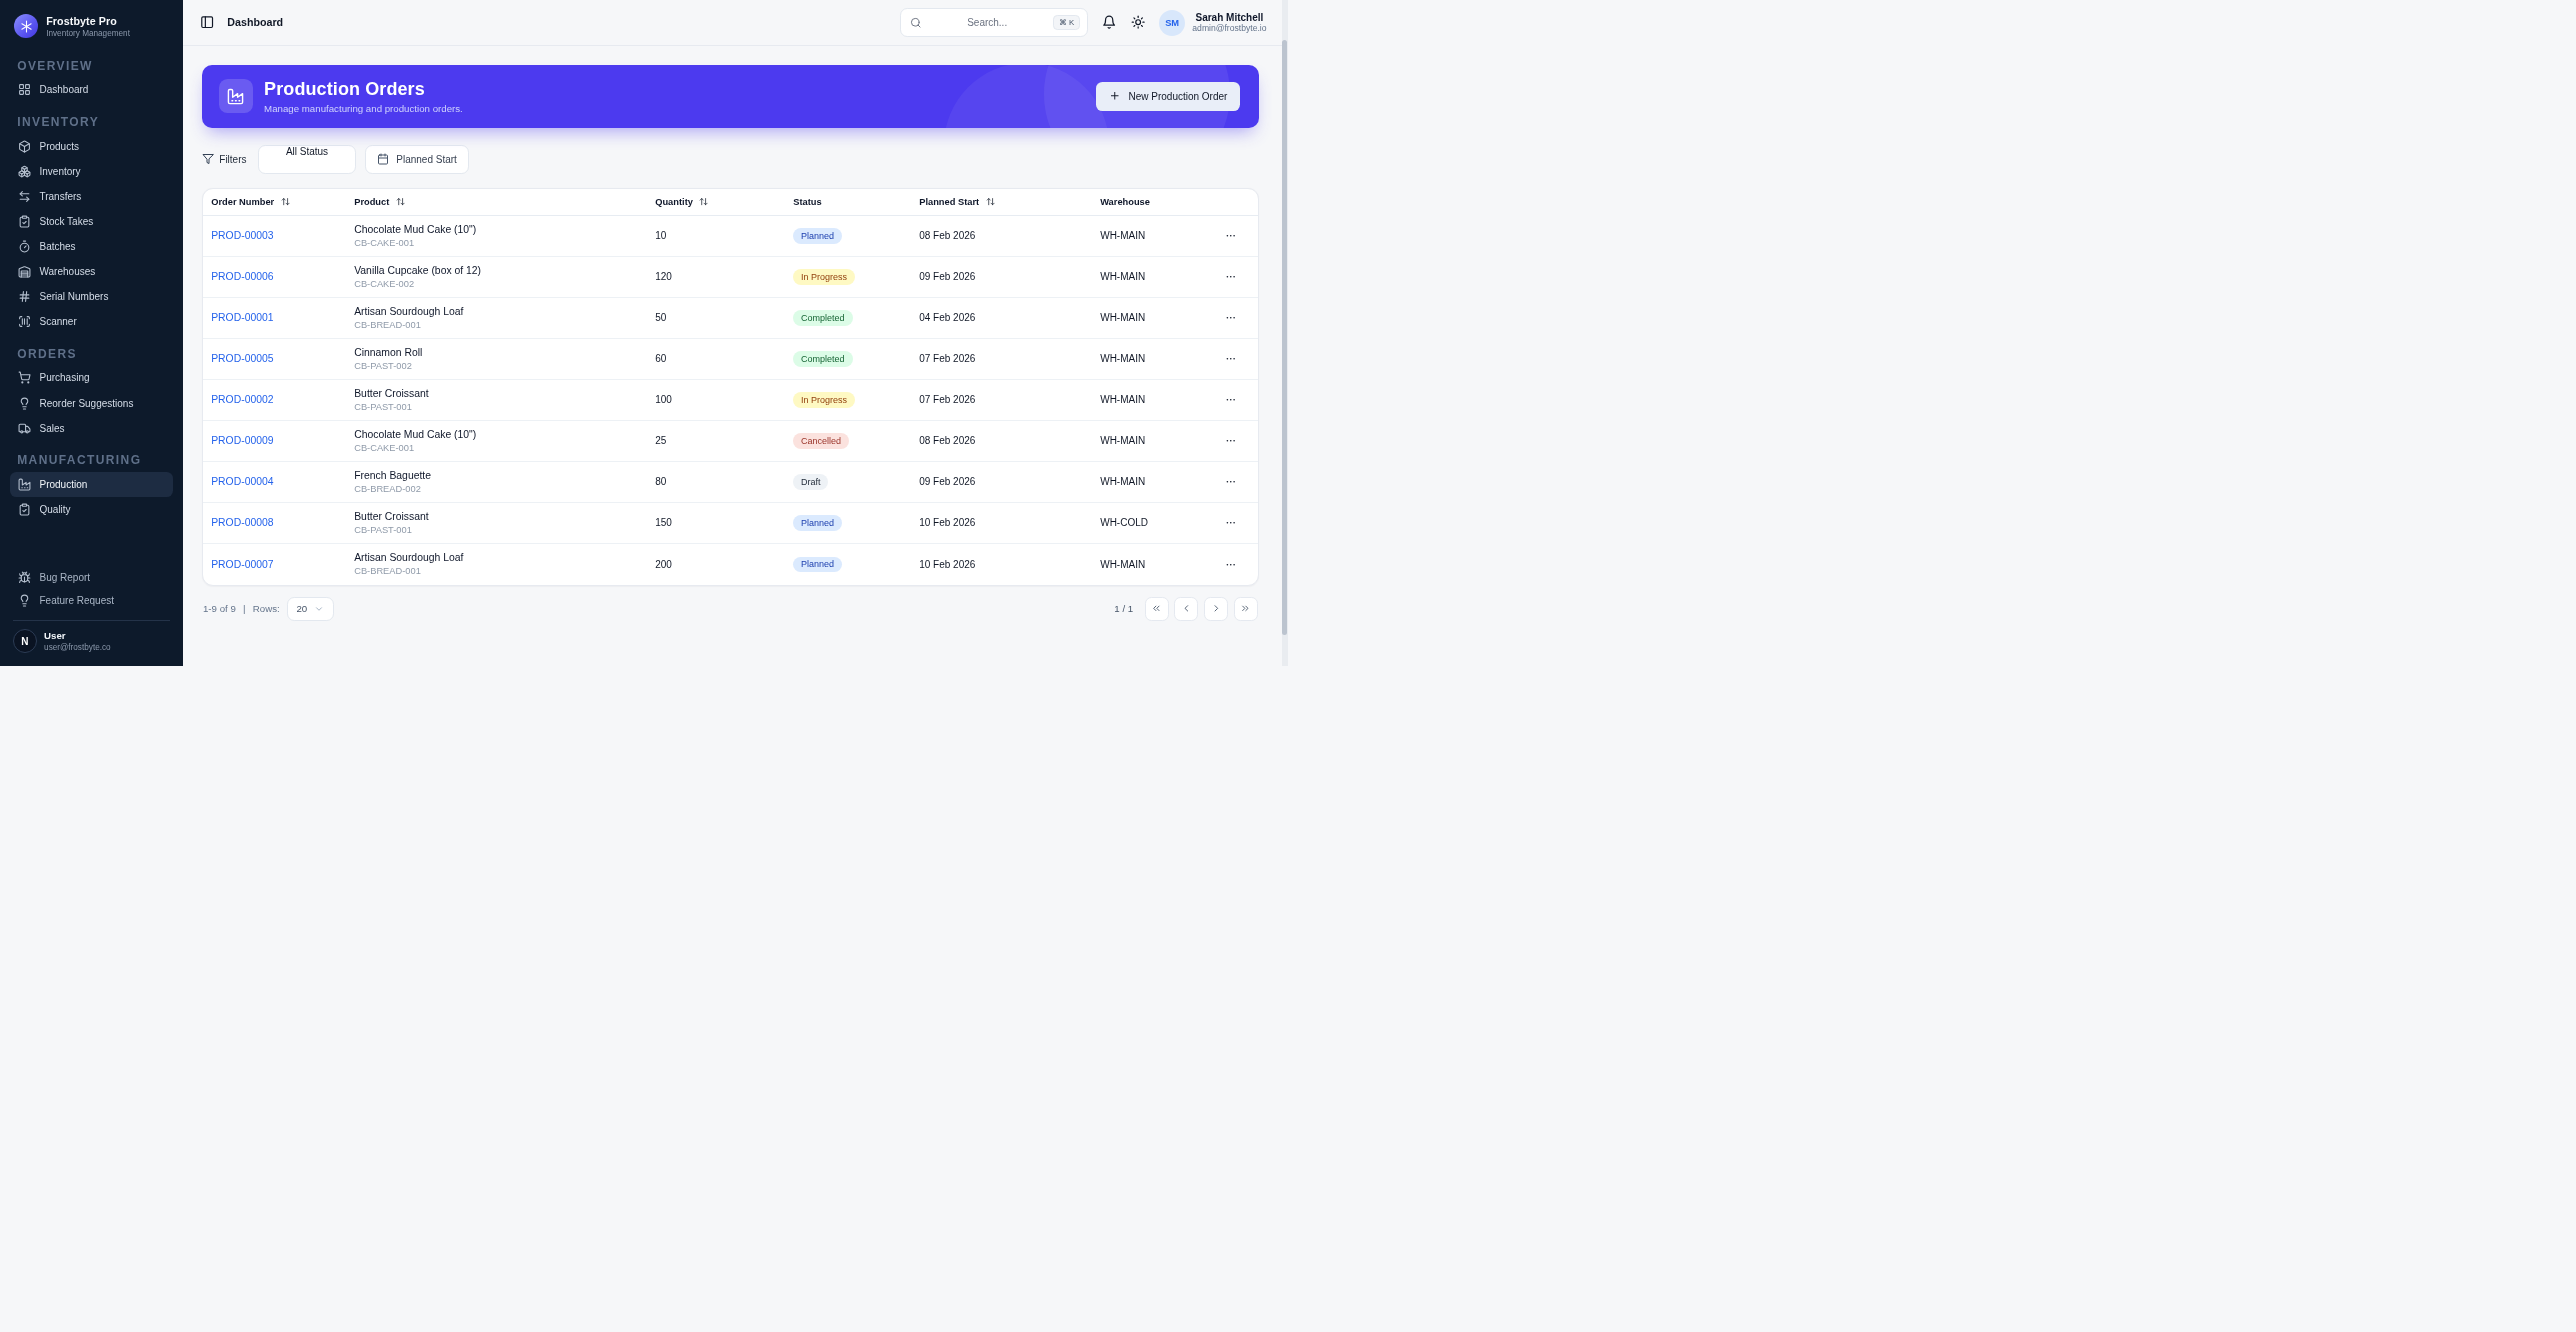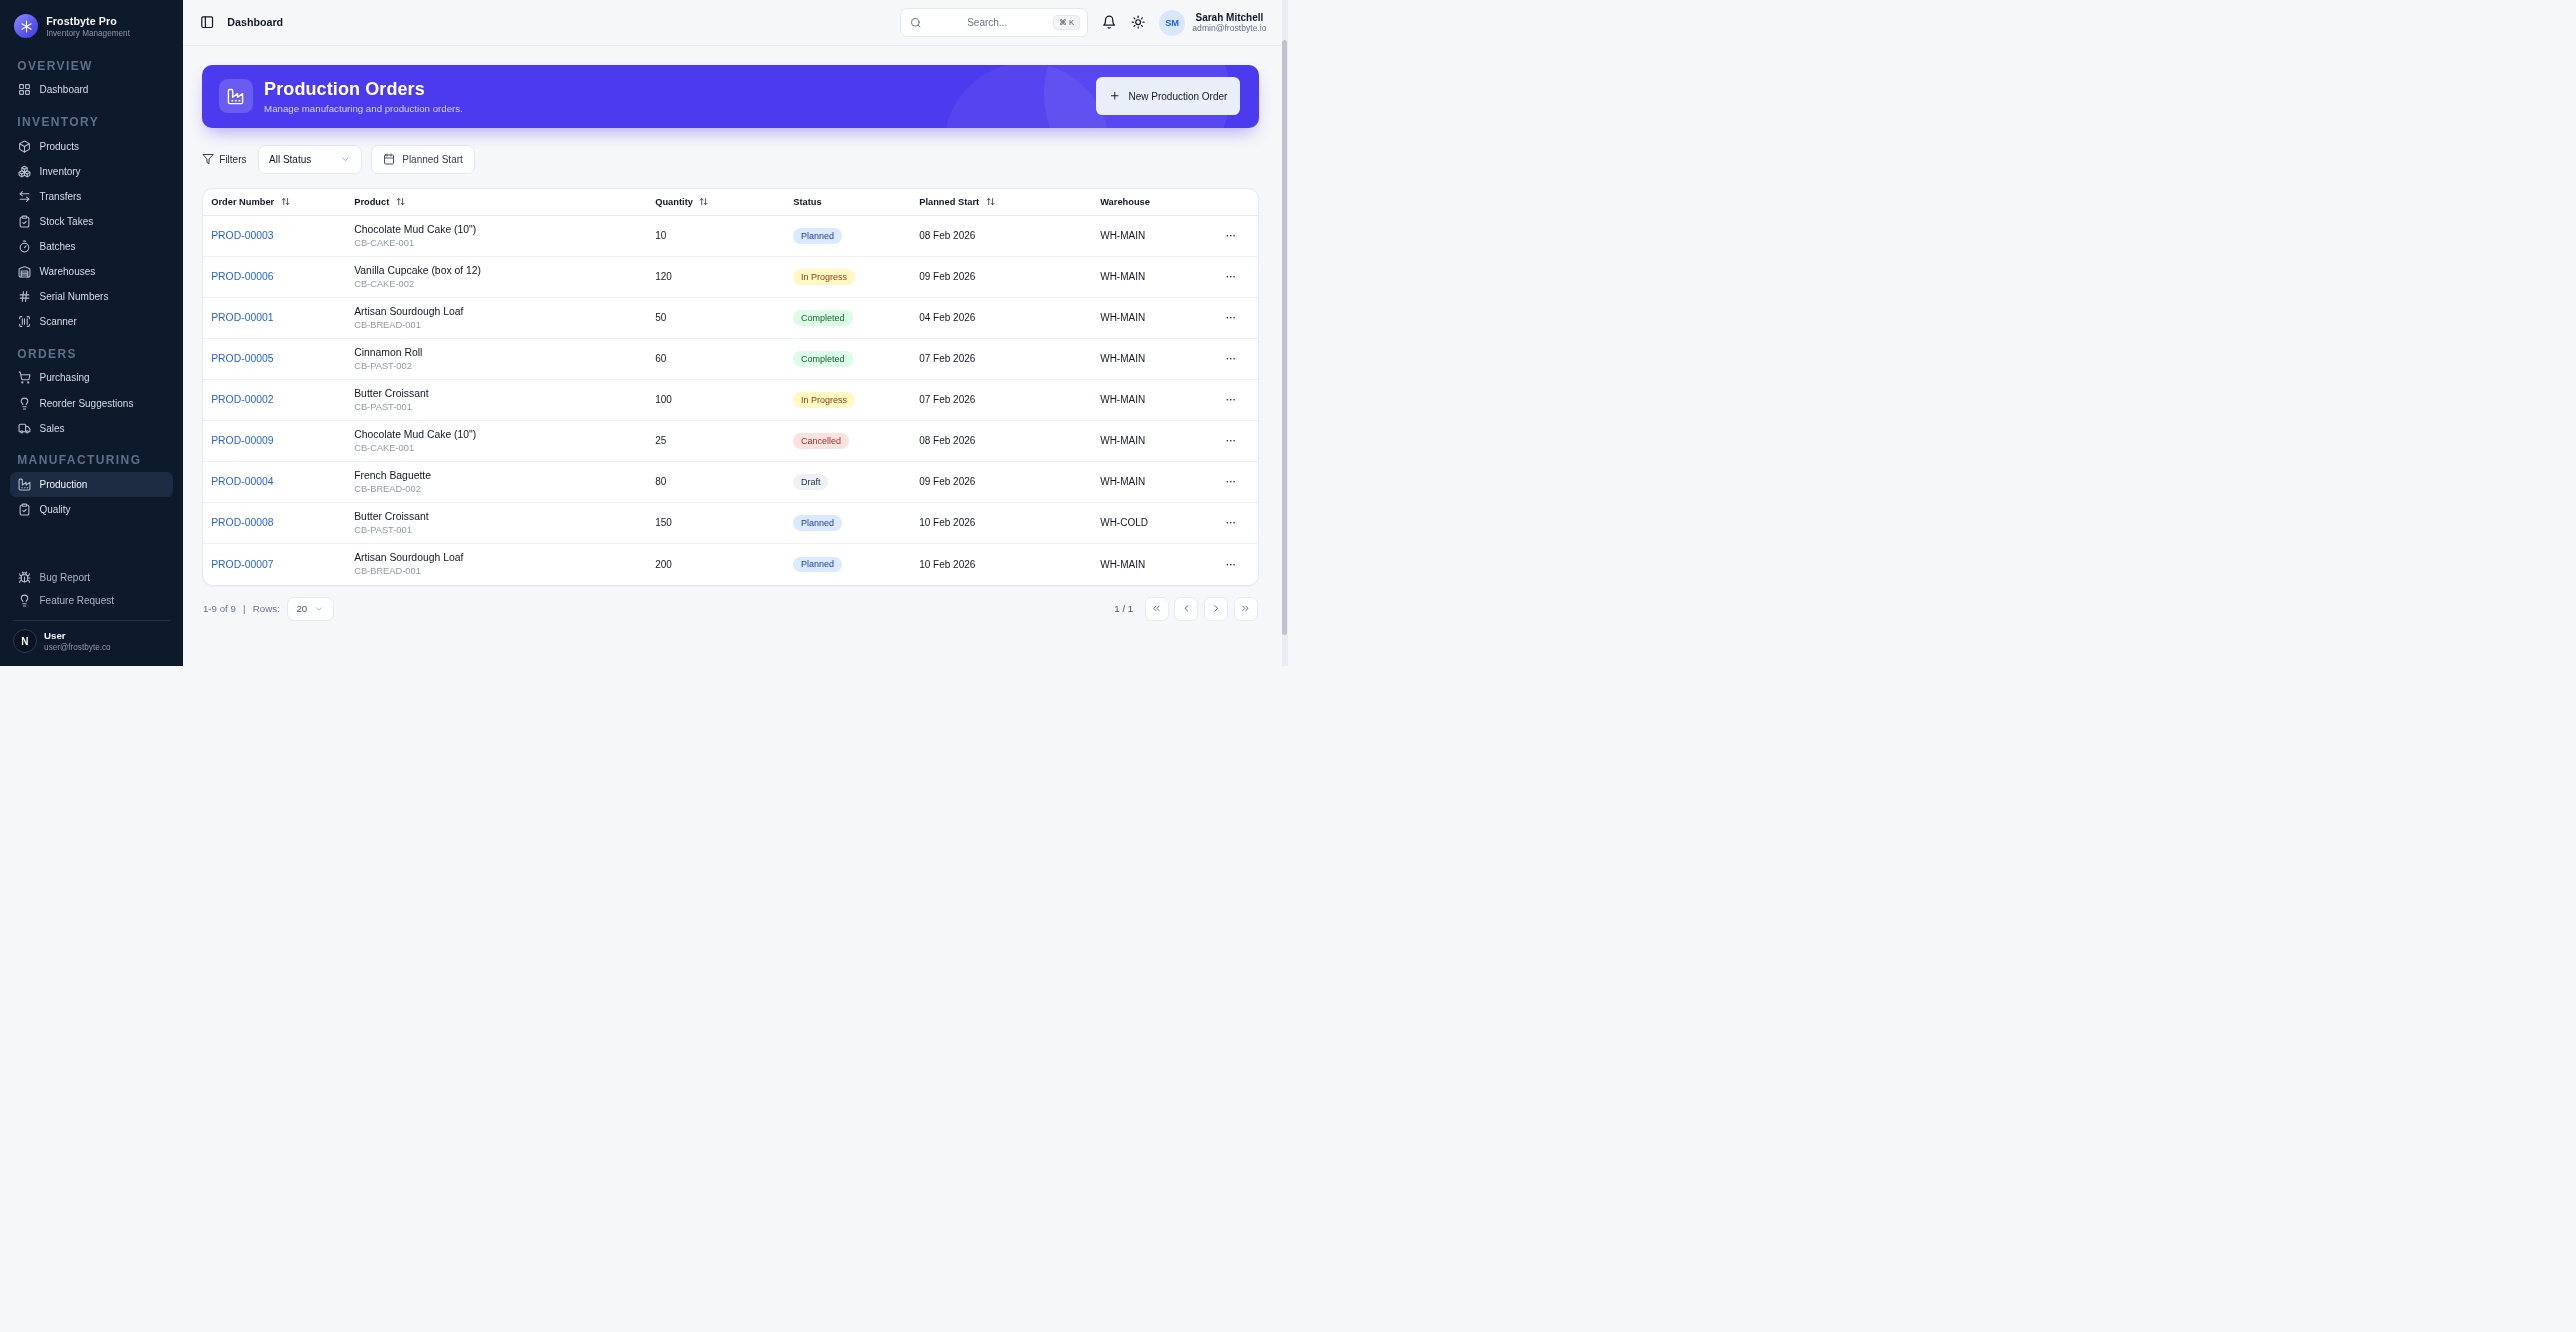--- a/index.html
+++ b/index.html
@@ -112,36 +112,36 @@
   }
   .banner-left { display: flex; align-items: center; gap: 11.5px; z-index: 1; }
   .banner-icon-box {
     width: 34px; height: 34px; border-radius: 8.6px;
     background: rgba(255,255,255,.17);
     display: flex; align-items: center; justify-content: center; color: #fff;
   }
   .banner-title { font-size: 18px; font-weight: 700; color: #fff; letter-spacing: 0.1px; }
   .banner-sub { font-size: 9.7px; color: rgba(223,229,255,.88); margin-top: 2.9px; }
   .banner-btn {
-    z-index: 1; height: 38px; padding: 0 13px;
+    z-index: 1; height: 29px; padding: 0 13px;
     background: #e9eef8; color: #111827;
     border: none; border-radius: 6.4px; cursor: pointer;
     font-family: inherit; font-size: 10px; font-weight: 500;
     display: flex; align-items: center; gap: 7.9px;
   }
 
   
   .filters-row { margin-top: 17px; display: flex; align-items: center; gap: 8.6px; }
   .filters-label { display: flex; align-items: center; gap: 5.7px; font-size: 10px; color: #1f2937; margin-right: 2.9px; }
   .filters-label svg { color: #334155; }
   .control {
     height: 29px; background: #fff; border: 0.7px solid #e3e8ef; border-radius: 7.2px;
     display: flex; align-items: center; font-size: 10px; color: #111827; cursor: pointer;
   }
-  .status-select { padding: 0 10px; gap: 29px; min-width: 98px; justify-content: space-between; }
+  .status-select { padding: 0 10px; gap: 29px; min-width: 98px; justify-content: space-between; flex-direction: column; }
   .status-select .chev { color: #94a3b8; }
   .date-btn { padding: 0 11.5px; gap: 7.2px; color: #374151; }
   .date-btn svg { color: #475569; }
 
   .toolbar-row { margin-top: 15.8px; display: flex; align-items: center; justify-content: space-between; }
   .filter-input {
     width: 238px; height: 29px; background: #fff;
     border: 0.7px solid #e3e8ef; border-radius: 7.2px;
     padding: 0 10px; font-size: 10px; color: #0f172a;
     font-family: inherit; outline: none;

